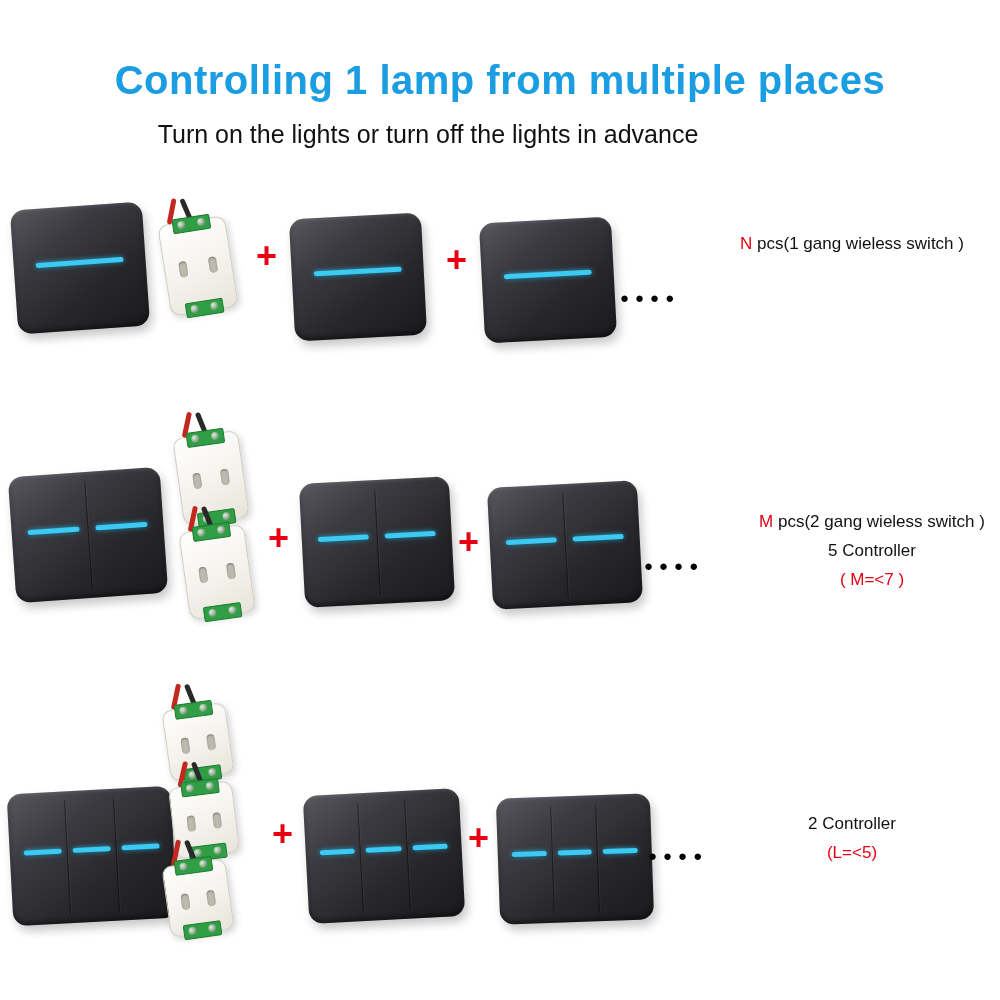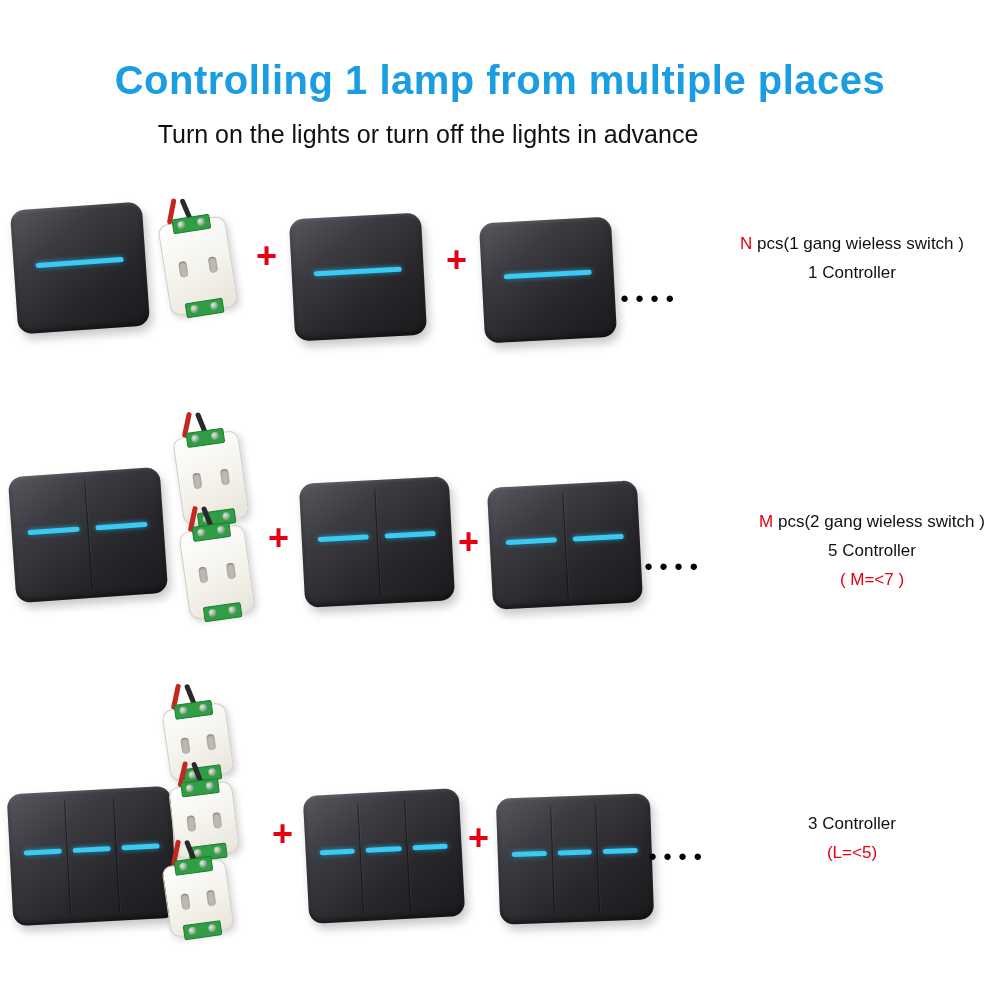--- a/index.html
+++ b/index.html
@@ -126,21 +126,20 @@
     <div class="switch s3">
       <div class="gang">
         <div class="line"></div>
       </div>
     </div>
 
     <div class="dots">●●●●</div>
 
     <div class="info">
       <div class="ln"><span class="red">N</span><span> pcs(1 gang wieless switch )</span></div>
-      <div class="ln">1 Controller</div>
     </div>
   </div>
 
   <div class="row row2">
     <div class="switch s1">
       <div class="gang">
         <div class="line"></div>
       </div>
       <div class="gang">
         <div class="line"></div>
@@ -247,18 +246,18 @@
         <div class="line"></div>
       </div>
       <div class="gang">
         <div class="line"></div>
       </div>
     </div>
 
     <div class="dots">●●●●</div>
 
     <div class="info">
-      <div class="ln">3 Controller</div>
+      <div class="ln">2 Controller</div>
       <div class="ln red">(L=&lt;5)</div>
     </div>
   </div>
 
 </div>
 
 </body></html>

